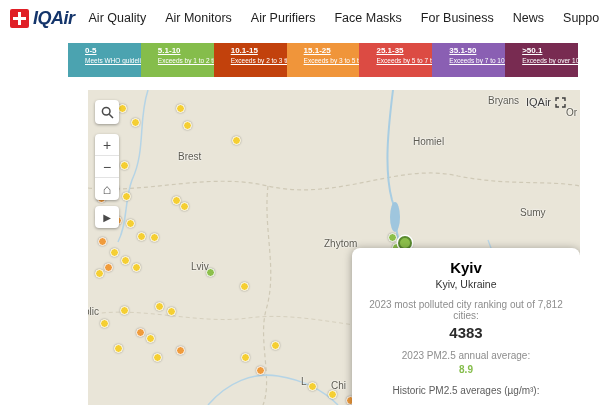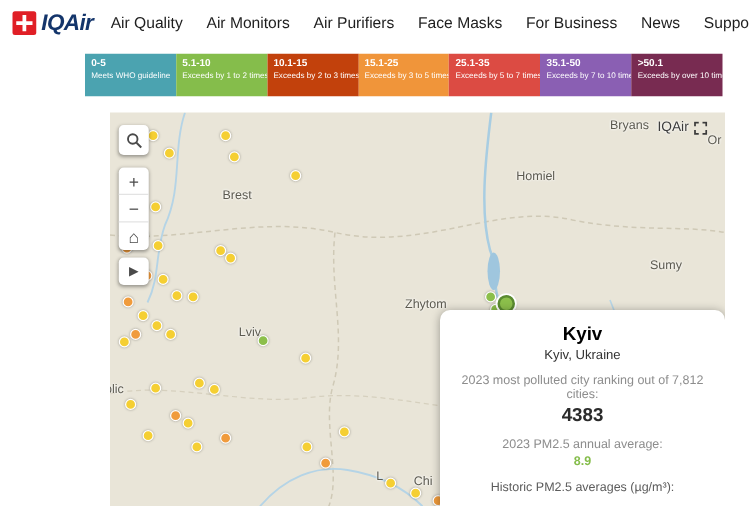--- a/index.html
+++ b/index.html
@@ -11,21 +11,21 @@
   .logo { display:flex; align-items:center; gap:4px; cursor:pointer; }
   .logo-flag { width:19px; height:19px; background:#e01f26; position:relative; border-radius:2px; }
   .logo-flag::before { content:""; position:absolute; left:8px; top:3px; width:3px; height:13px; background:#fff; }
   .logo-flag::after  { content:""; position:absolute; left:3px; top:8px; width:13px; height:3px; background:#fff; }
   .logo-text { font-size:18px; font-weight:bold; font-style:italic; color:#14356b; letter-spacing:-0.5px; }
   .nav { display:flex; gap:19px; margin-left:14px; }
   .nav-item { font-size:12.5px; color:#1e1e1e; cursor:pointer; white-space:nowrap; }
 
   
   .legend { display:flex; margin:7px 22px 0 68px; width:510px; height:34px; }
-  .seg { flex:1; color:#fff; padding:3px 5px; overflow:hidden; }
+  .seg { flex:1; color:#fff; padding:3px 17px; overflow:hidden;text-decoration:underline; }
   .seg-range { font-size:8px; font-weight:bold; margin-bottom:2px; white-space:nowrap; }
   .seg-desc  { font-size:6.5px; white-space:nowrap; }
 
   
   .map { position:absolute; left:88px; top:90px; width:492px; height:315px;
          background:#e9e5d8; overflow:hidden; }
   .map-bg { position:absolute; left:0; top:0; }
   .map-label { position:absolute; font-size:10px; color:#5c5a50; white-space:nowrap;
                text-shadow:0 0 2px #fff, 0 0 2px #fff; z-index:3; }
   .dot { position:absolute; width:9px; height:9px; border-radius:50%;

